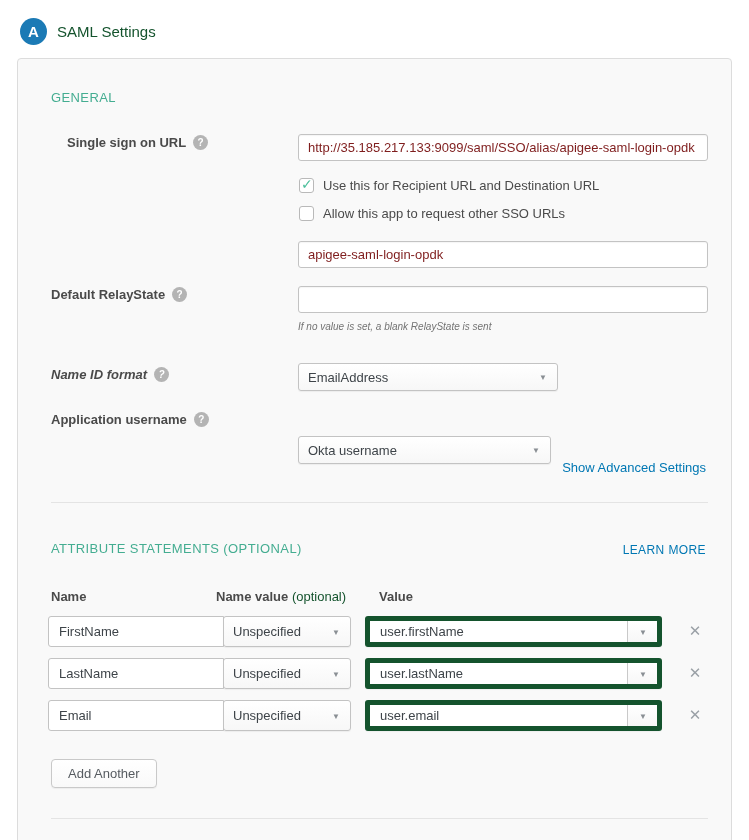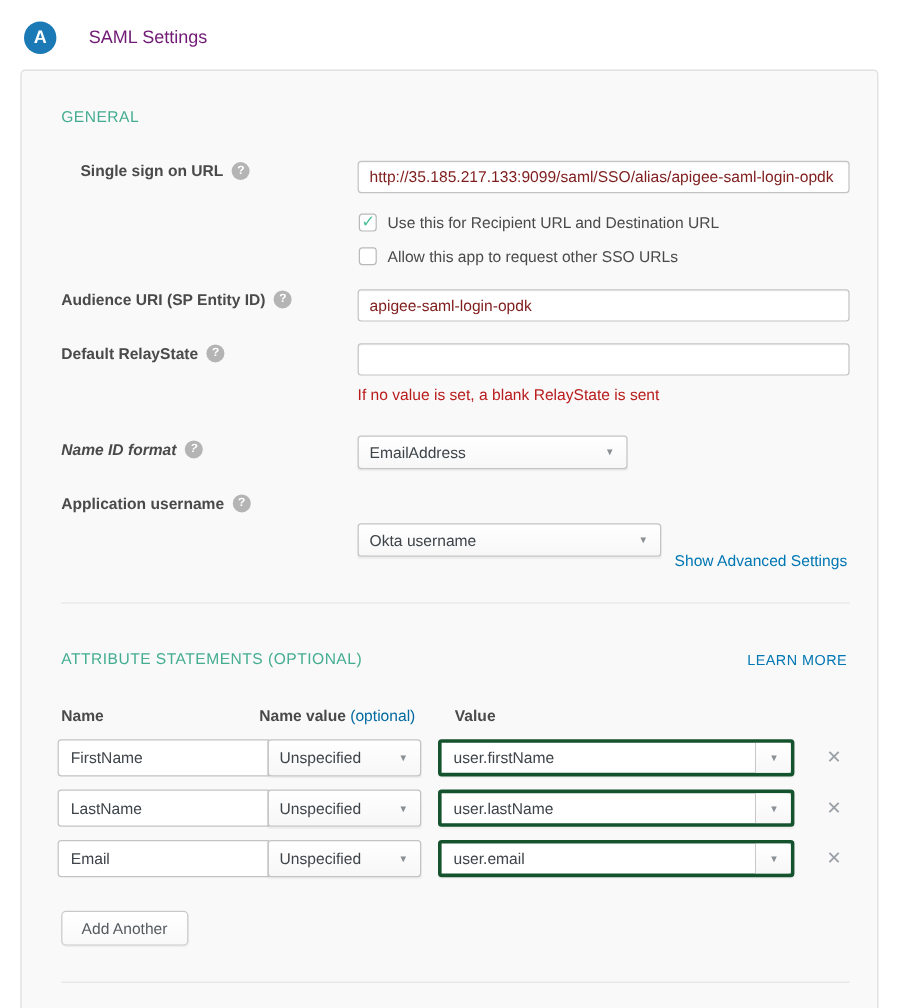--- a/index.html
+++ b/index.html
@@ -3,21 +3,21 @@
 <meta charset="utf-8">
 <style>
   * { margin:0; padding:0; box-sizing:border-box; }
   html,body { width:749px; height:840px; background:#ffffff; overflow:hidden;
     font-family:"Liberation Sans","DejaVu Sans",sans-serif; color:#4a4a4a; }
 
   
   .hdr { position:absolute; left:20px; top:18px; display:flex; align-items:center; }
   .badge { width:27px; height:27px; border-radius:50%; background:#1b7ab5; color:#fff;
     font-weight:bold; font-size:15px; display:flex; align-items:center; justify-content:center; }
-  .hdr-title { margin-left:27px; font-size:15px; color:#701a75; }
+  .hdr-title { margin-left:10px; font-size:15px; color:#14532d; }
 
   
   .panel { position:absolute; left:17px; top:58px; width:715px; height:800px;
     background:#f9f9f9; border:1px solid #dcdcdc; border-radius:4px; }
 
   .abs { position:absolute; }
   .section-title { font-size:13px; color:#44ad91; letter-spacing:0.4px; font-weight:normal; }
   .field-label { font-size:13px; font-weight:bold; color:#4a4a4a; display:flex; align-items:center; }
   .help-icon { display:inline-block; width:15px; height:15px; margin-left:7px; border-radius:50%;
     background:#b4b4b4; color:#fff; font-size:10px; line-height:15px; text-align:center; font-weight:bold; }
@@ -27,45 +27,45 @@
     padding:0 9px; font-size:13px; color:#7f1d1d; font-family:inherit;
     box-shadow:inset 0 1px 1px rgba(0,0,0,0.04); outline:none; }
 
   .chk-row { display:flex; align-items:center; }
   .checkbox { width:15px; height:15px; border:1px solid #b9b9b9; border-radius:3px; background:#fff;
     position:relative; flex:0 0 auto; cursor:pointer; }
   .checkbox.checked::after { content:"✓"; position:absolute; left:1px; top:-3px;
     color:#4cbf9c; font-size:14px; font-weight:bold; }
   .chk-label { margin-left:9px; font-size:13px; color:#4a4a4a; }
 
-  .helper-text { font-size:13px; color:#b91c1c; }
+  .helper-text { font-size:10px; color:#737373;font-style:italic; }
 
   .select { height:28px; border:1px solid #c3c3c3; border-radius:3px;
     background:linear-gradient(#ffffff,#f7f7f7); box-shadow:0 1px 1px rgba(0,0,0,0.05);
     display:flex; align-items:center; padding:0 9px; font-size:13px; color:#3e4449;
     position:relative; cursor:pointer; }
   .caret { position:absolute; right:10px; top:50%; transform:translateY(-50%);
     font-size:8px; color:#8a8f94; }
   .caret::after { content:"▼"; }
 
   .link { color:#0077b3; font-size:13px; text-decoration:none; cursor:pointer; }
   .link-sm { color:#0077b3; font-size:12px; letter-spacing:0.4px; text-decoration:none; cursor:pointer; }
 
   .divider { height:1px; background:#e4e4e4; }
 
   .col-hdr { font-size:13px; font-weight:bold; color:#4a4a4a; }
-  .col-hdr .opt { font-weight:normal; color:#0369a1;text-align:right; }
+  .col-hdr .opt { font-weight:normal; color:#14532d;text-align:right; }
 
   .attr-row { position:relative; height:28px; margin-bottom:14px; }
   .attr-name { position:absolute; left:0; top:0; width:176px; height:31px; border:1px solid #c3c3c3;
     border-radius:3px 0 0 3px; background:#fff; padding:0 10px; font-size:13px; color:#3e4449;
     font-family:inherit; outline:none; }
   .attr-select { position:absolute; left:175px; top:0; width:128px; height:31px; }
   .combo { position:absolute; left:317px; top:0; width:297px; height:31px; display:flex;
-    border:3px solid #14532d; border-radius:3px; background:#fff; box-shadow:0 1px 1px rgba(0,0,0,0.04); }
+    border:5px solid #14532d; border-radius:3px; background:#fff; box-shadow:0 1px 1px rgba(0,0,0,0.04); }
   .combo input { flex:1; border:none; background:transparent; padding:0 10px; font-size:13px;
     color:#3e4449; font-family:inherit; outline:none; min-width:0; }
   .combo-btn { width:30px; border:none; border-left:1px solid #c9c9c9; border-radius:0 3px 3px 0;
     background:linear-gradient(#ffffff,#f7f7f7); position:relative; cursor:pointer; }
   .remove-x { position:absolute; left:637px; top:5px; width:20px; height:20px; border:none;
     background:transparent; color:#9aa0a6; font-size:15px; cursor:pointer; }
   .remove-x::after { content:"✕"; }
 
   .btn { height:29px; padding:0 16px; border:1px solid #c9c9c9; border-radius:4px;
     background:linear-gradient(#ffffff,#f9f9f9); box-shadow:0 1px 1px rgba(0,0,0,0.05);
@@ -91,38 +91,34 @@
 
   <div class="abs chk-row" style="left:281px; top:119px;">
     <span class="checkbox checked"></span>
     <span class="chk-label">Use this for Recipient URL and Destination URL</span>
   </div>
   <div class="abs chk-row" style="left:281px; top:147px;">
     <span class="checkbox"></span>
     <span class="chk-label">Allow this app to request other SSO URLs</span>
   </div>
 
-  <div class="abs field-label" style="left:33px; top:183px;">
-    <span>Audience URI (SP Entity ID)</span>
-    <span class="help-icon"></span>
-  </div>
   <input class="abs txt-input" style="left: 280px; top: 182px;" type="text" value="apigee-saml-login-opdk">
 
   <div class="abs field-label" style="left:33px; top:228px;">
     <span>Default RelayState</span>
     <span class="help-icon"></span>
   </div>
   <input class="abs txt-input" style="left: 280px; top: 227px;" type="text" value="">
   <div class="abs helper-text" style="left:280px; top:262px;">If no value is set, a blank RelayState is sent</div>
 
   <div class="abs field-label" style="left:33px; top:308px;font-style:italic;">
     <span>Name ID format</span>
     <span class="help-icon"></span>
   </div>
-  <div class="abs select" style="left:280px; top:304px; width:225px;">
+  <div class="abs select" style="left:280px; top:304px; width:260px;">
     <span>EmailAddress</span>
     <span class="caret"></span>
   </div>
 
   <div class="abs field-label" style="left:33px; top:353px;">
     <span>Application username</span>
     <span class="help-icon"></span>
   </div>
   <div class="abs select" style="left:280px; top:349px; width:253px;">
     <span>Okta username</span>

